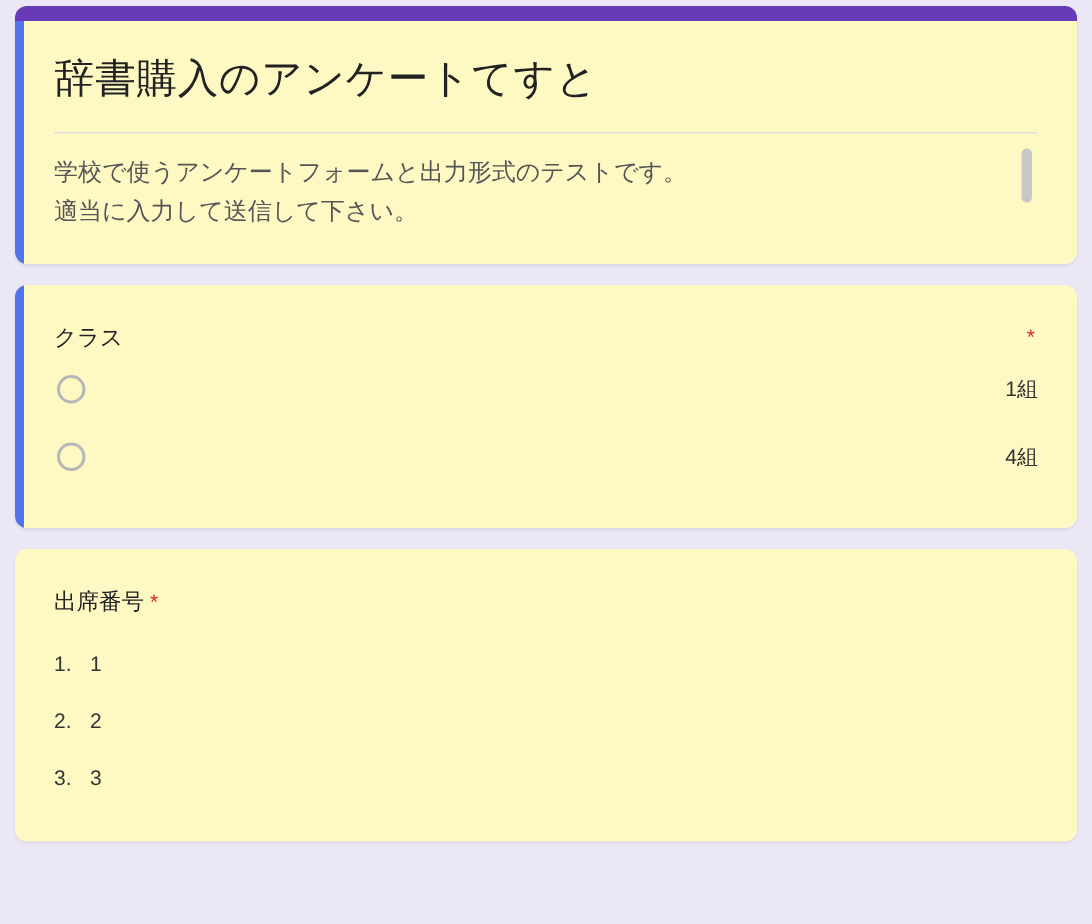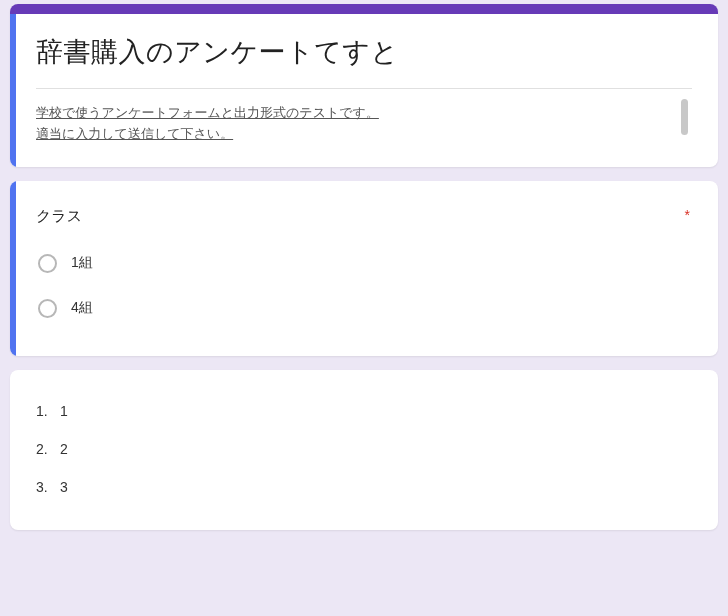--- a/index.html
+++ b/index.html
@@ -11,21 +11,21 @@
     body {
       font-family: "Helvetica Neue", Arial, "Hiragino Kaku Gothic ProN", "Hiragino Sans", Meiryo, sans-serif;
       background: #ece7f5;
       width: 728px;
       height: 616px;
       overflow: hidden;
       padding: 4px 10px 0 10px;
     }
 
     .card {
-      background: #ffffff;
+      background: #fef9c3;
       border-radius: 8px;
       margin-bottom: 14px;
       position: relative;
       box-shadow: 0 1px 2px rgba(0,0,0,0.08);
       overflow: hidden;
     }
 
     
     .card.header-card {
       border-top: 10px solid #673ab7;
@@ -48,25 +48,24 @@
       letter-spacing: 0.5px;
       margin-bottom: 18px;
     }
     .desc-wrap {
       position: relative;
       border-top: 1px solid #e0e0e0;
       padding-top: 14px;
       padding-right: 30px;
     }
     .form-desc {
-      font-size: 13px;
+      font-size: 16px;
       color: #555;
       line-height: 1.6;
       white-space: pre-line;
-      text-decoration: underline;
     }
     .scroll-stub {
       position: absolute;
       right: 4px;
       top: 10px;
       width: 7px;
       height: 36px;
       background: #c8c8c8;
       border-radius: 4px;
     }
@@ -80,21 +79,21 @@
       left: 0;
       top: 0;
       bottom: 0;
       width: 6px;
       background: #5073f0;
     }
     .q-header {
       display: flex;
       justify-content: space-between;
       align-items: flex-start;
-      margin-bottom: 20px;
+      margin-bottom: 7px;
     }
     .q-title {
       font-size: 15px;
       color: #222;
     }
     .q-title-inline .req {
       color: #d93025;
       margin-left: 4px;
       font-size: 14px;
     }
@@ -103,20 +102,21 @@
       font-size: 14px;
       padding-right: 2px;
     }
 
     .radio-row {
       display: flex;
       align-items: center;
       padding: 8px 0 8px 2px;
       margin-bottom: 10px;
       cursor: pointer;
+      justify-content: space-between;
     }
     .radio-circle {
       width: 19px;
       height: 19px;
       border: 2px solid #b7b7b7;
       border-radius: 50%;
       flex: 0 0 auto;
       margin-right: 14px;
     }
     .radio-label {
@@ -164,20 +164,25 @@
     <div class="radio-circle"></div>
     <div class="radio-label">1組</div>
   </div>
   <div class="radio-row">
     <div class="radio-circle"></div>
     <div class="radio-label">4組</div>
   </div>
 </div>
 
 <div class="card question-card">
+  <div class="q-header" style="margin-bottom:16px;">
+    <div class="q-title q-title-inline">
+      <span>出席番号</span><span class="req">*</span>
+    </div>
+  </div>
 
   <div class="ordered-row">
     <span class="ordered-num">1.</span>
     <span class="ordered-val">1</span>
   </div>
   <div class="ordered-row">
     <span class="ordered-num">2.</span>
     <span class="ordered-val">2</span>
   </div>
   <div class="ordered-row">

